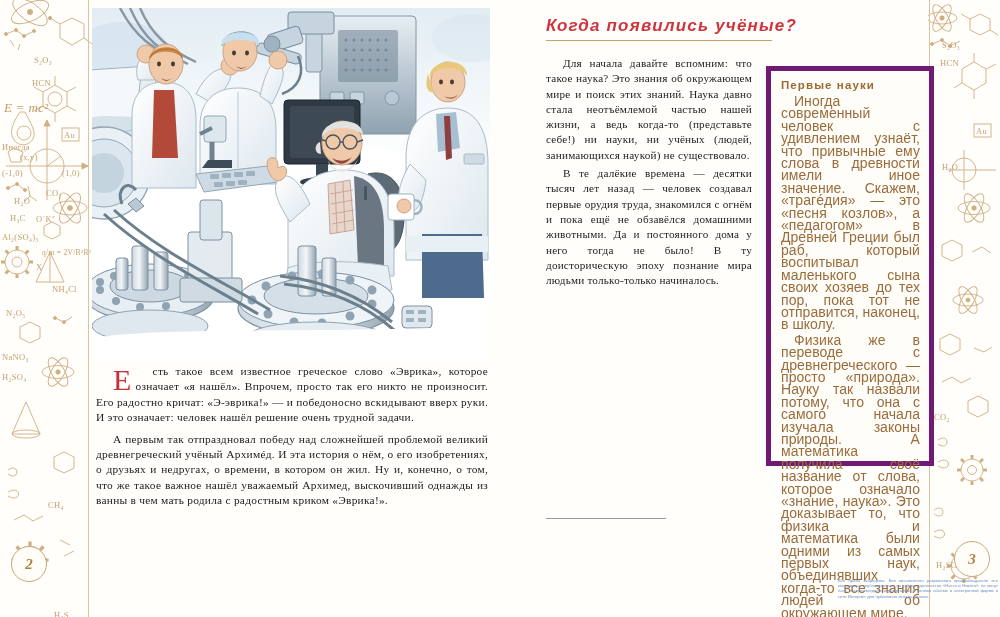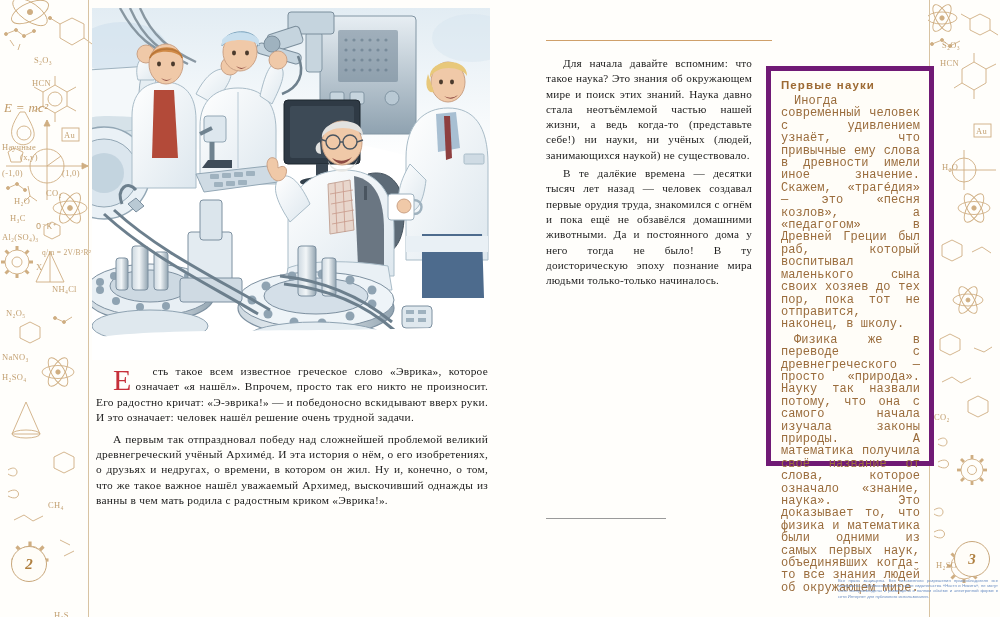--- a/index.html
+++ b/index.html
@@ -70,22 +70,22 @@
     border:5px solid #701a75;background:#fffdf8;
     padding:8px 9px 8px 10px;box-sizing:border-box;
   }
   .sidebox h3{
     margin:0 0 4px 0;font-size:11.5px;color:#9d6a33;
     font-family:"Liberation Sans", sans-serif;font-weight:bold;
     letter-spacing:1.1px;
   }
   .sidebox p{
     margin:0 0 3px 0;text-indent:13px;text-align:justify;
-    font-family:Liberation Mono, monospace;
-    font-size:12px;line-height:12.4px;color:#9a6c3c;
+    font-family:Liberation Sans, sans-serif;
+    font-size:14px;line-height:12.4px;color:#9a6c3c;
     letter-spacing:.05px;
   }
 
   
   .footnote{
     position:absolute;left:546px;top:524px;width:390px;
     font-size:8.2px;line-height:11px;color:#3a3a3a;
     text-align:justify;letter-spacing:.1px;
   }
   .footnote .star{margin-right:9px;}
@@ -222,29 +222,29 @@
             <line x1="-10" y1="10" x2="-13.5" y2="13.5"></line>
               <line x1="10" y1="-10" x2="13.5" y2="-13.5"></line>
           </g>
         </g>
         <path d="M60 540 L70 545 M64 556 L74 551"></path>
       </g>
     </svg>
     <div class="deco-text" style="left:34px;top:55px;">S₂O₃</div>
     <div class="deco-text" style="left:32px;top:78px;">HCN</div>
     <div class="deco-text big" style="left:4px;top:100px;">E = mc²</div>
-    <div class="deco-text" style="left:2px;top:142px;">Научные</div>
+    <div class="deco-text" style="left:2px;top:142px;">Иногда</div>
     <div class="deco-text" style="left:14px;top:196px;">H₂O</div>
     <div class="deco-text" style="left:64px;top:130px;">Au</div>
     <div class="deco-text" style="left:20px;top:152px;">(x,y)</div>
     <div class="deco-text" style="left:2px;top:168px;">(-1,0)</div>
     <div class="deco-text" style="left:62px;top:168px;">(1,0)</div>
     <div class="deco-text" style="left:46px;top:188px;">CO₂</div>
     <div class="deco-text" style="left:10px;top:213px;">H₃C</div>
-    <div class="deco-text" style="left:36px;top:221px;font-family:Liberation Mono, monospace;">O⁻K⁺</div>
+    <div class="deco-text" style="left:36px;top:213px;">O⁻K⁺</div>
     <div class="deco-text" style="left:2px;top:232px;">Al₂(SO₄)₃</div>
     <div class="deco-text" style="left:42px;top:248px;font-size:7.5px;">q/m = 2V/B²R²</div>
     <div class="deco-text" style="left:36px;top:262px;">X</div>
     <div class="deco-text" style="left:52px;top:284px;">NH₄Cl</div>
     <div class="deco-text" style="left:2px;top:352px;">NaNO₃</div>
     <div class="deco-text" style="left:2px;top:372px;">H₂SO₄</div>
     <div class="deco-text" style="left:6px;top:308px;">N₂O₅</div>
     <div class="deco-text" style="left:48px;top:500px;">CH₄</div>
     <div class="deco-text" style="left:54px;top:580px;margin-top:30px;">H₂S</div>
   </div>
@@ -596,20 +596,21 @@
             <rect x="326" y="302" width="8" height="4"></rect>
         <rect x="314" y="310" width="8" height="4"></rect>
             <rect x="326" y="310" width="8" height="4"></rect>
           </g>
 
         <path d="M0 330 C80 318 220 326 398 318 L398 352 L0 352 Z" fill="#ffffff"></path>
       </g>
     </svg>
   </div>
 
+  <div class="title">Когда появились учёные?</div>
   <div class="title-rule"></div>
 
   <div class="col" id="col-left">
     <p>
       <span class="dropcap">Е</span><span>сть такое всем известное греческое слово «Эврика», которое означает «я нашёл». Впрочем, просто так его никто не произносит. Его радостно кричат: «Э-эврика!» — и победоносно вскидывают вверх руки. И это означает: человек нашёл решение очень трудной задачи.</span>
     </p>
     <p class="p2">А первым так отпраздновал победу над сложнейшей проблемой великий древнегреческий учёный Архимéд. И эта история о нём, о его изобретениях, о друзьях и недругах, о времени, в котором он жил. Ну и, конечно, о том, что же такое важное нашёл уважаемый Архимед, выскочивший однажды из ванны в чем мать родила с радостным криком «Эврика!».</p>
   </div>
 
   <div class="col" id="col-mid">

